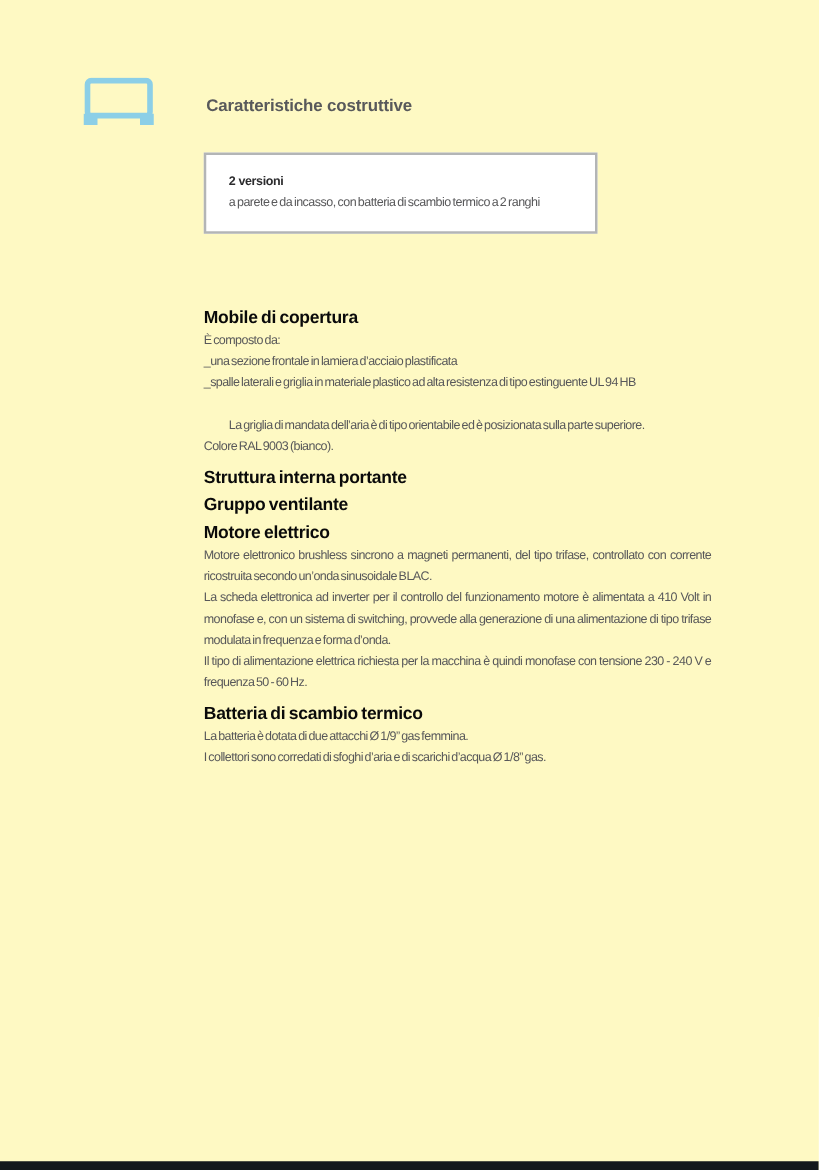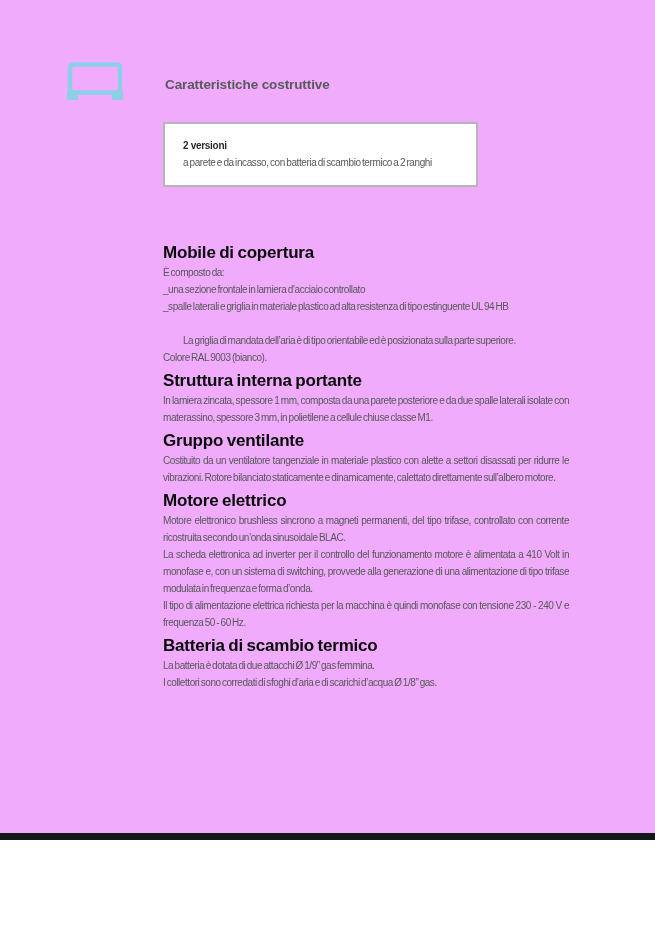--- a/index.html
+++ b/index.html
@@ -2,22 +2,22 @@
 <html><head>
 <meta charset="utf-8">
 <style>
   html,body { margin:0; padding:0; }
   body {
     font-family: "Liberation Sans", sans-serif;
     background:#fff;
   }
   .page {
     position:relative;
-    width:655px; height:840px;
-    background:#f0abfc;
+    width:655px; height:936px;
+    background:#fef9c3;
     overflow:hidden;
   }
   .unit-icon {
     position:absolute; left:66px; top:62px;
     width:58px; height:42px;
   }
   .doc-title {
     position:absolute; left:165px; top:77px;
     font-size:13.5px; font-weight:bold; color:#58595b;
     letter-spacing:-0.1px;
@@ -41,21 +41,21 @@
   .content {
     position:absolute; left:163px; top:246px;
     width:406px;
     color:#58585a;
     font-size:10px; line-height:17px;
     letter-spacing:-0.45px; word-spacing:-1px;
   }
   .sec { margin-top:8px; }
   .sec:first-child { margin-top:0; }
   .sec-h {
-    font-size:17px; font-weight:bold; color:#0a0a0a;
+    font-size:14px; font-weight:bold; color:#0a0a0a;
     letter-spacing:-0.2px;
     margin:0 0 4px 0; line-height:14px;
   }
   .bl { margin:0; min-height:17px; }
   .just { text-align:justify; }
   .nowrap { white-space:nowrap; }
   .gap { margin-top:17px;padding-left:20px; }
   .footer-bar {
     position:absolute; left:0; bottom:0;
     width:655px; height:7px;
@@ -82,35 +82,33 @@
       <div class="intro-label">2 versioni</div>
       <div class="intro-detail">a parete e da incasso, con batteria di scambio termico a 2 ranghi</div>
     </div>
   </div>
 
   <div class="content">
 
     <section class="sec">
       <h2 class="sec-h">Mobile di copertura</h2>
       <p class="bl nowrap">È composto da:</p>
-      <p class="bl nowrap">_una sezione frontale in lamiera d’acciaio controllato</p>
+      <p class="bl nowrap">_una sezione frontale in lamiera d’acciaio plastificata</p>
       <p class="bl nowrap">_spalle laterali e griglia in materiale plastico ad alta resistenza di tipo estinguente UL 94 HB</p>
       <p class="bl nowrap gap">La griglia di mandata dell’aria è di tipo orientabile ed è posizionata sulla parte superiore.</p>
       <p class="bl nowrap">Colore RAL 9003 (bianco).</p>
     </section>
 
     <section class="sec">
       <h2 class="sec-h">Struttura interna portante</h2>
-      <p class="bl just">In lamiera zincata, spessore 1 mm, composta da una parete posteriore e da due spalle laterali isolate con materassino, spessore 3 mm, in polietilene a cellule chiuse classe M1.</p>
     </section>
 
 
     <section class="sec">
       <h2 class="sec-h">Gruppo ventilante</h2>
-      <p class="bl just">Costituito da un ventilatore tangenziale in materiale plastico con alette a settori disassati per ridurre le vibrazioni. Rotore bilanciato staticamente e dinamicamente, calettato direttamente sull’albero motore.</p>
     </section>
 
     <section class="sec">
       <h2 class="sec-h">Motore elettrico</h2>
       <p class="bl just">Motore elettronico brushless sincrono a magneti permanenti, del tipo trifase, controllato con corrente ricostruita secondo un’onda sinusoidale BLAC.</p>
       <p class="bl just">La scheda elettronica ad inverter per il controllo del funzionamento motore è alimentata a 410 Volt in monofase e, con un sistema di switching, provvede alla generazione di una alimentazione di tipo trifase modulata in frequenza e forma d’onda.</p>
       <p class="bl just">Il tipo di alimentazione elettrica richiesta per la macchina è quindi monofase con tensione 230 - 240 V e frequenza 50 - 60 Hz.</p>
     </section>
 
     <section class="sec">

